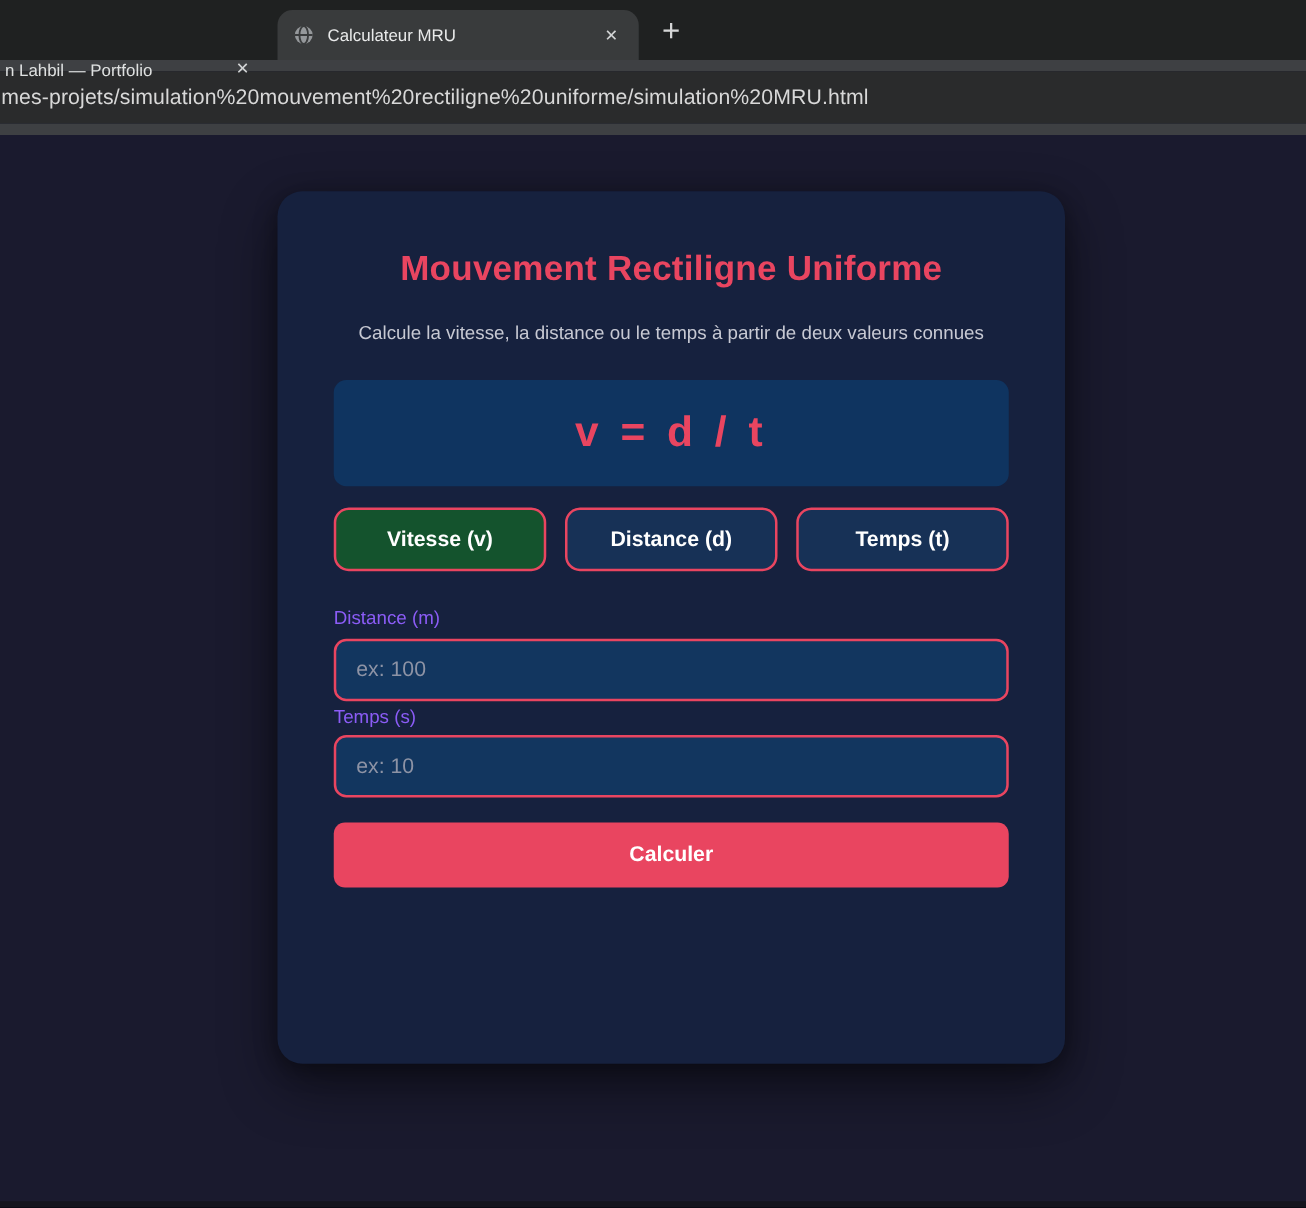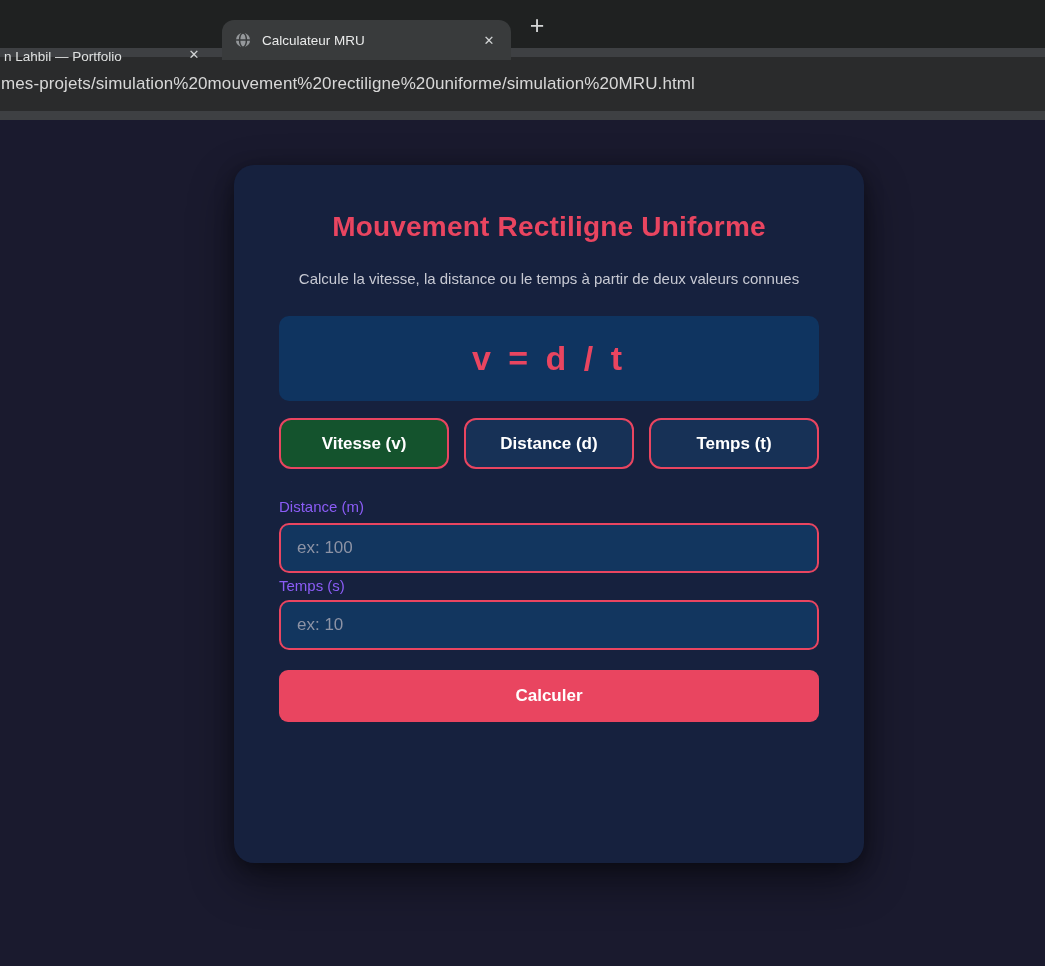--- a/index.html
+++ b/index.html
@@ -41,21 +41,21 @@
     font-size: 13px;
     color: #d2d4d5;
     border-radius: 50%;
     cursor: pointer;
     flex: 0 0 auto;
   }
   .tab-inactive .tab-close { margin-right: 14px; }
 
   .tab-active {
     position: absolute;
-    left: 222px; top: 20px;
+    left: 222px; top: 8px;
     width: 289px; height: 40px;
     background: #393b3c;
     border-radius: 12px 12px 0 0;
     display: flex; align-items: center;
     padding: 0 12px;
     cursor: pointer;
     justify-content: flex-end;
   }
   .favicon {
     width: 18px; height: 18px;
@@ -78,39 +78,38 @@
     display: flex; align-items: center; justify-content: center;
     font-size: 25px;
     font-weight: 300;
     color: #d5d6d7;
     cursor: pointer;
     line-height: 1;
   }
 
   .band { height: 9px; background: #3e4043; }
   .omnibox {
-    height: 54px;
+    height: 42px;
     background: #2a2b2c;
     display: flex; align-items: center;
     padding-left: 1px;
     cursor: text;
   }
   .url-text {
     font-size: 17px;
     color: #d8d8d8;
     white-space: nowrap;
     letter-spacing: 0.1px;
   }
 
   
   .page {
     position: relative;
     height: 858px;
     background: #1a1a2e;
-    margin-left: 12px;
   }
   .bottom-edge {
     position: absolute;
     left: 0; bottom: 0;
     width: 100%; height: 5px;
     background: #14141d;
   }
 
   .card {
     position: absolute;

